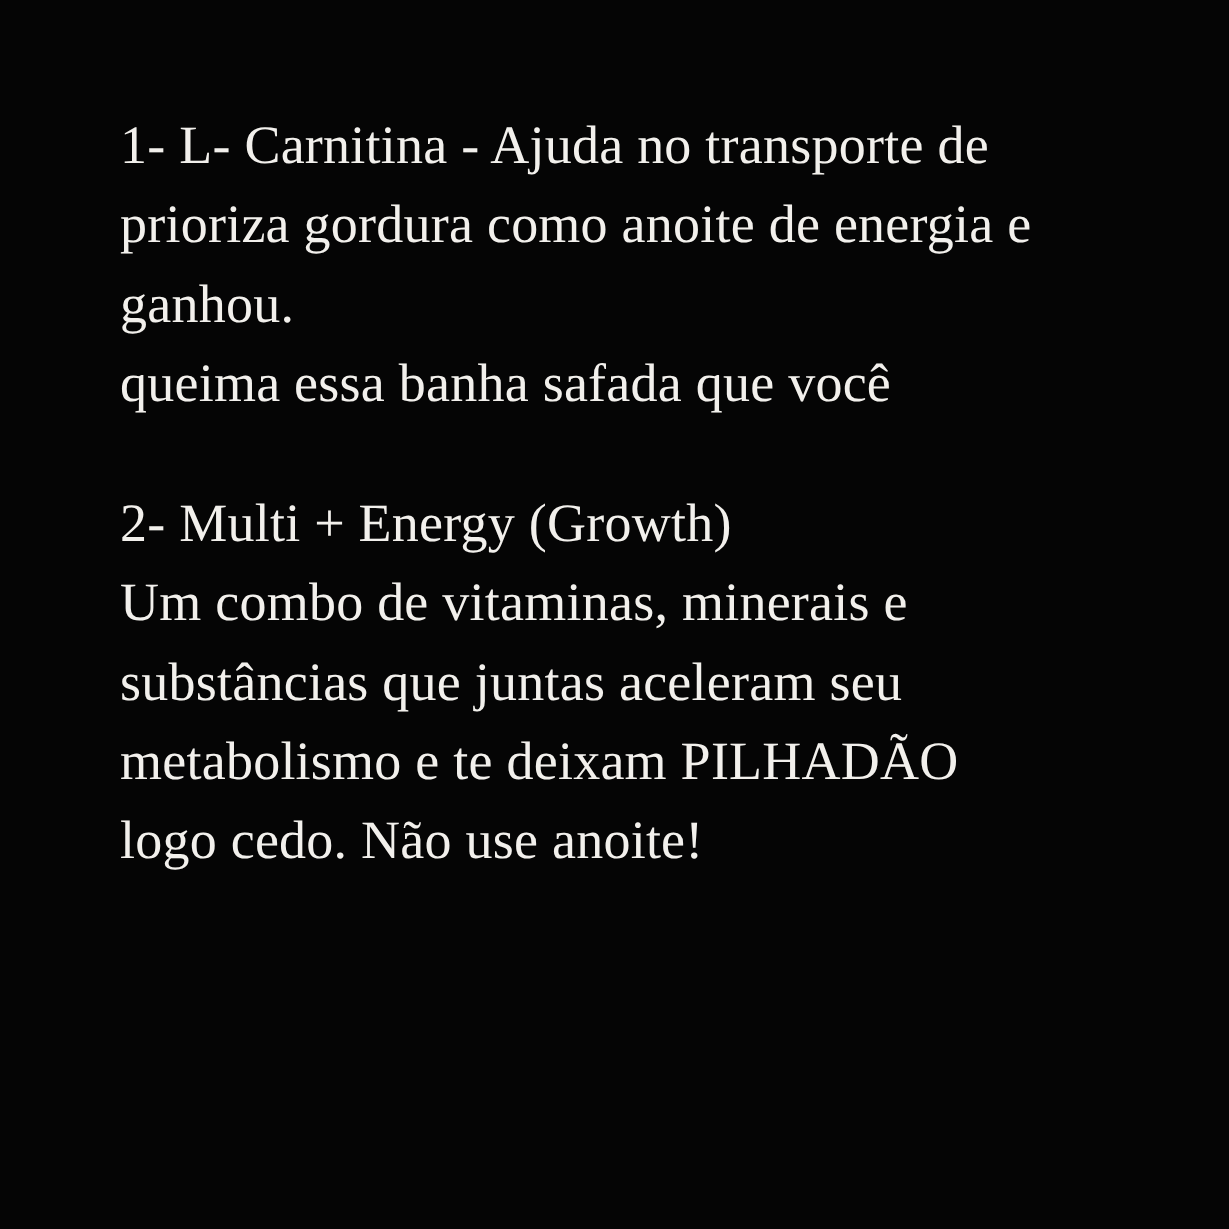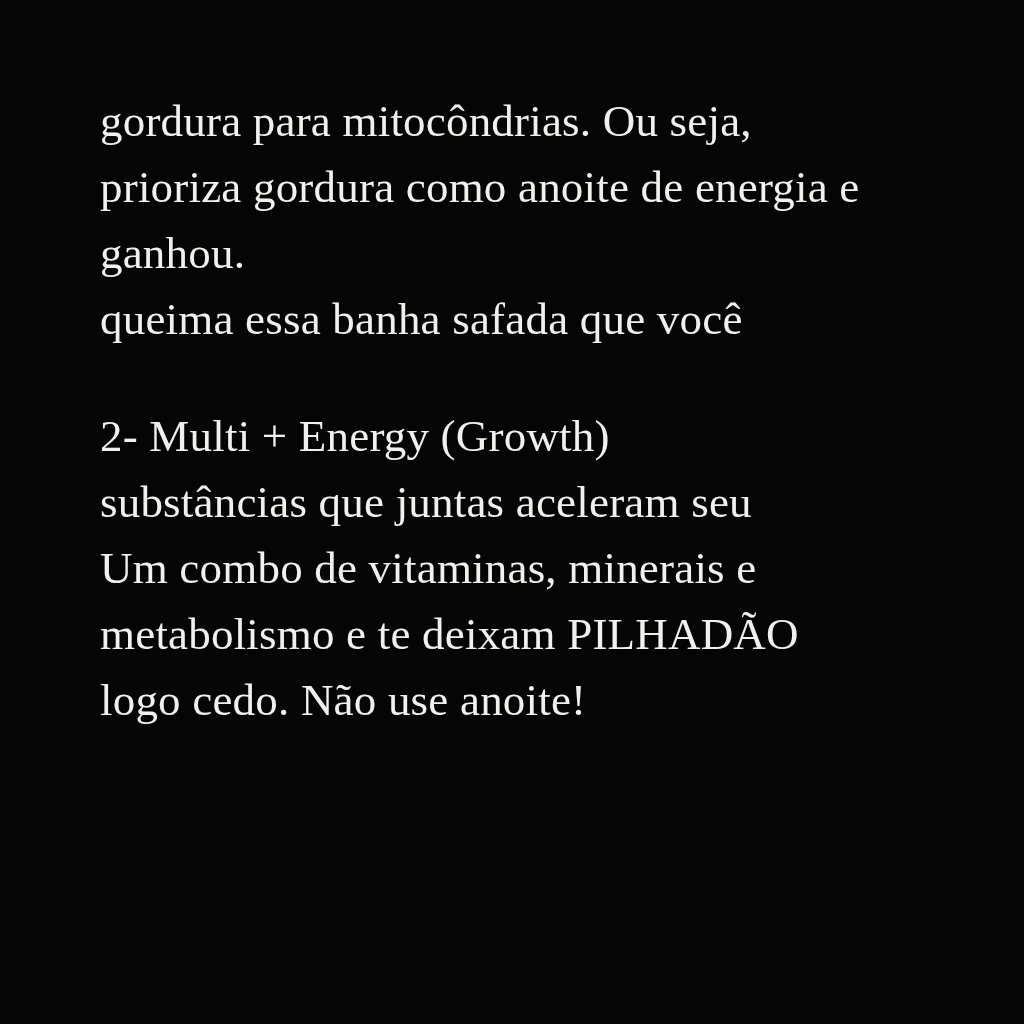--- a/index.html
+++ b/index.html
@@ -43,28 +43,28 @@
     display: block;
   }
 </style>
 </head>
 <body>
 
 <div class="canvas">
   <div class="text-block">
 
     <p class="paragraph">
-      <span class="para-line">gordura para mitocôndrias. Ou seja,</span>
+      <span class="para-line">1- L- Carnitina - Ajuda no transporte de</span>
       <span class="para-line">prioriza gordura como anoite de energia e</span>
       <span class="para-line">ganhou.</span>
       <span class="para-line">queima essa banha safada que você</span>
     </p>
 
     <p class="paragraph">
       <span class="para-line">2- Multi + Energy (Growth)</span>
+      <span class="para-line">Um combo de vitaminas, minerais e</span>
       <span class="para-line">substâncias que juntas aceleram seu</span>
-      <span class="para-line">Um combo de vitaminas, minerais e</span>
       <span class="para-line">metabolismo e te deixam PILHADÃO</span>
       <span class="para-line">logo cedo. Não use anoite!</span>
     </p>
 
   </div>
 </div>
 
 </body></html>

